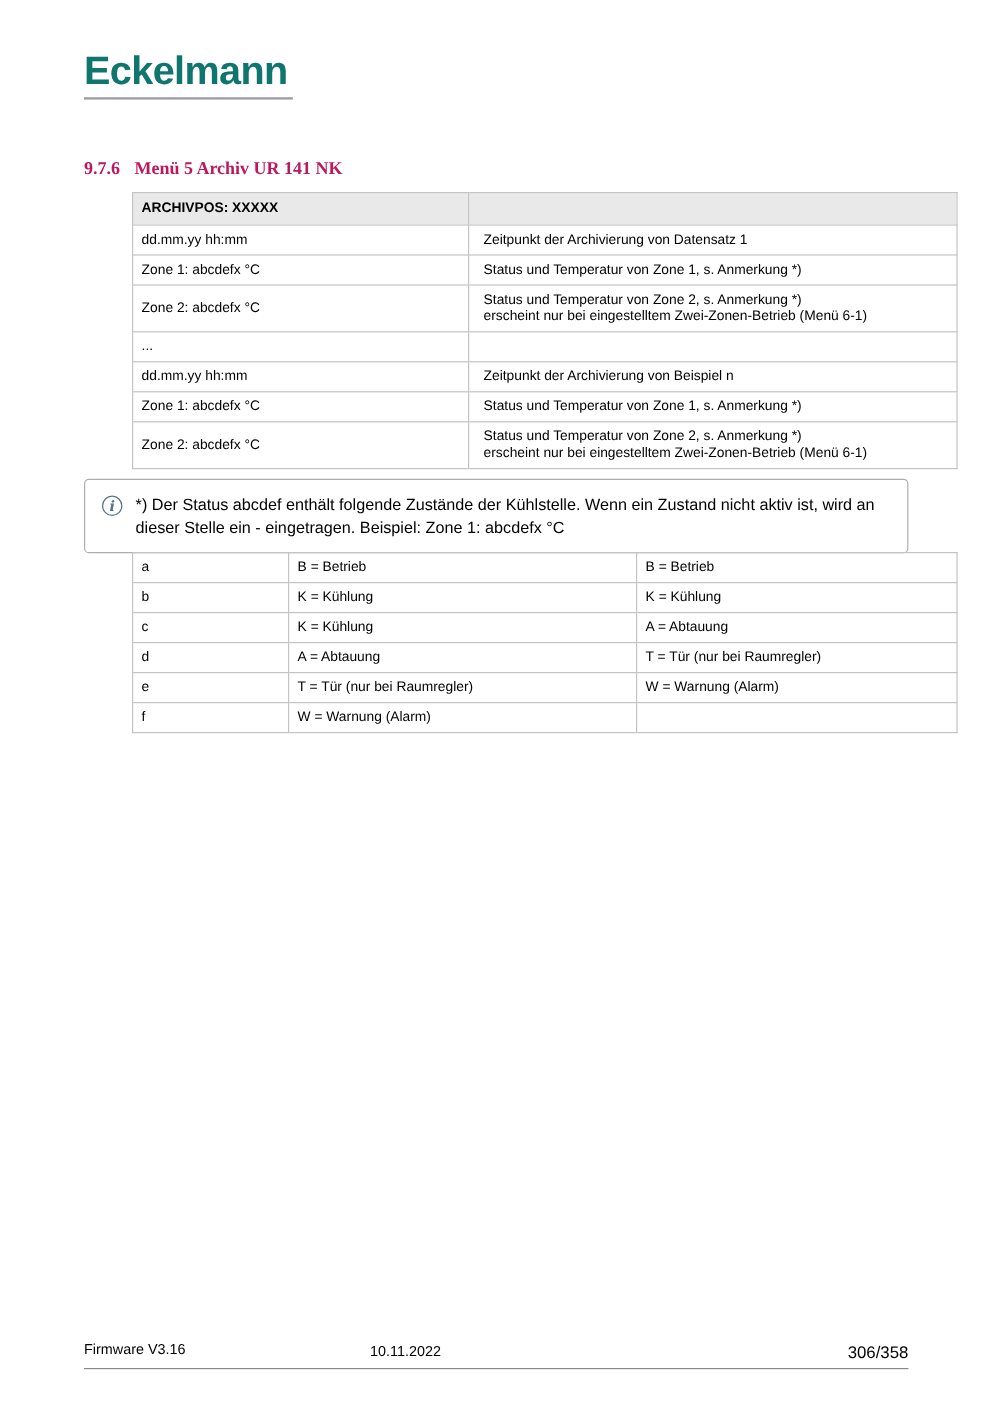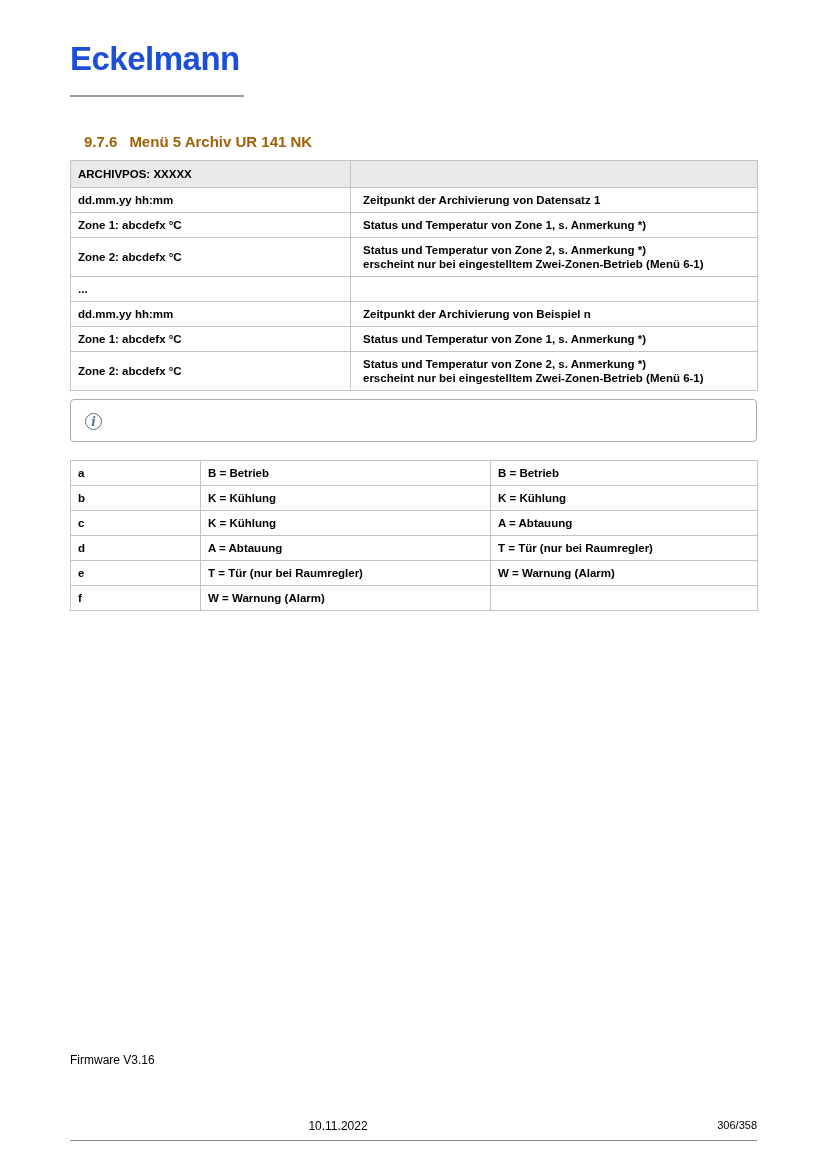--- a/index.html
+++ b/index.html
@@ -8,48 +8,49 @@
     background:#ffffff;
     font-family:"Liberation Sans", sans-serif;
     color:#000;
     position:relative;
     overflow:hidden;
   }
 
   
   .logo {
     position:absolute; left:70px; top:40px;
-    font-size:33px; font-weight:700; color:#1d4ed8;
+    font-size:33px; font-weight:700; color:#0f766e;
     letter-spacing:-0.5px;
     border-bottom:2px solid #9d9fa2;
-    padding-bottom:17px; padding-right:4px;
+    padding-bottom:3px; padding-right:4px;
     display:inline-block;
   }
 
   
   .heading {
-    position:absolute; left:84px; top:133px;
-    font-size:15px; font-weight:700; color:#a16207;
+    position:absolute; left:70px; top:133px;
+    font-size:15px; font-weight:700; color:#be185d;font-family:Liberation Serif, serif;
   }
   .heading .num { margin-right:12px; }
 
   
   table {
     border-collapse:collapse;
     table-layout:fixed;
     width:687px;
+    margin-left:40px;
   }
   td, th {
     border:1px solid #c3c4c5;
     font-size:11.5px;
     line-height:14px;
     padding:5px 7px;
     vertical-align:middle;
     text-align:left;
-    font-weight:700;
+    font-weight:400;
     overflow:hidden;
   }
   .thead td {
     background:#e9e9ea;
     font-weight:700;
     height:16px;
   }
   .prewrap { white-space:pre-line;padding-left:12px; }
 
   .archive-table { position:absolute; left:70px; top:160px; }
@@ -80,23 +81,23 @@
   .note-text {
     font-size:13.5px; line-height:19px; color:#000;
   }
 
   .status-table { position:absolute; left:70px; top:460px; }
   .status-table col:nth-child(1){ width:130px; }
   .status-table col:nth-child(2){ width:290px; }
   .status-table col:nth-child(3){ width:267px; }
 
   
-  .footer-left  { position:absolute; left:70px;  top:1053px; font-size:12px; }
+  .footer-left  { position:absolute; left:70px;  top:1117px; font-size:12px; }
   .footer-center{ position:absolute; left:0; width:676px; top:1119px; font-size:12px; text-align:center; }
-  .footer-right { position:absolute; left:70px; width:687px; top:1119px; font-size:11px; text-align:right; }
+  .footer-right { position:absolute; left:70px; width:687px; top:1119px; font-size:14px; text-align:right; }
   .footer-rule  { position:absolute; left:70px; top:1140px; width:687px; height:1px; background:#8a8a8a; }
 </style>
 </head>
 <body>
 
 <div class="logo">Eckelmann</div>
 
 <div class="heading">
   <span class="num">9.7.6</span><span>Menü 5 Archiv UR 141 NK</span>
 </div>
@@ -139,20 +140,21 @@
   <tr>
     <td>Zone 2: abcdefx °C</td>
     <td class="prewrap">Status und Temperatur von Zone 2, s. Anmerkung *)
 erscheint nur bei eingestelltem Zwei-Zonen-Betrieb (Menü 6-1)</td>
   </tr>
 </tbody>
   </table>
 
 <div class="note">
   <span class="info-icon">i</span>
+  <span class="note-text">*) Der Status abcdef enthält folgende Zustände der Kühlstelle. Wenn ein Zustand nicht aktiv ist, wird an dieser Stelle ein - eingetragen. Beispiel: Zone 1: abcdefx °C</span>
 </div>
 
 <table class="status-table">
   <colgroup>
       <col>
       <col>
       <col>
     </colgroup>
   <tbody>
   <tr>

